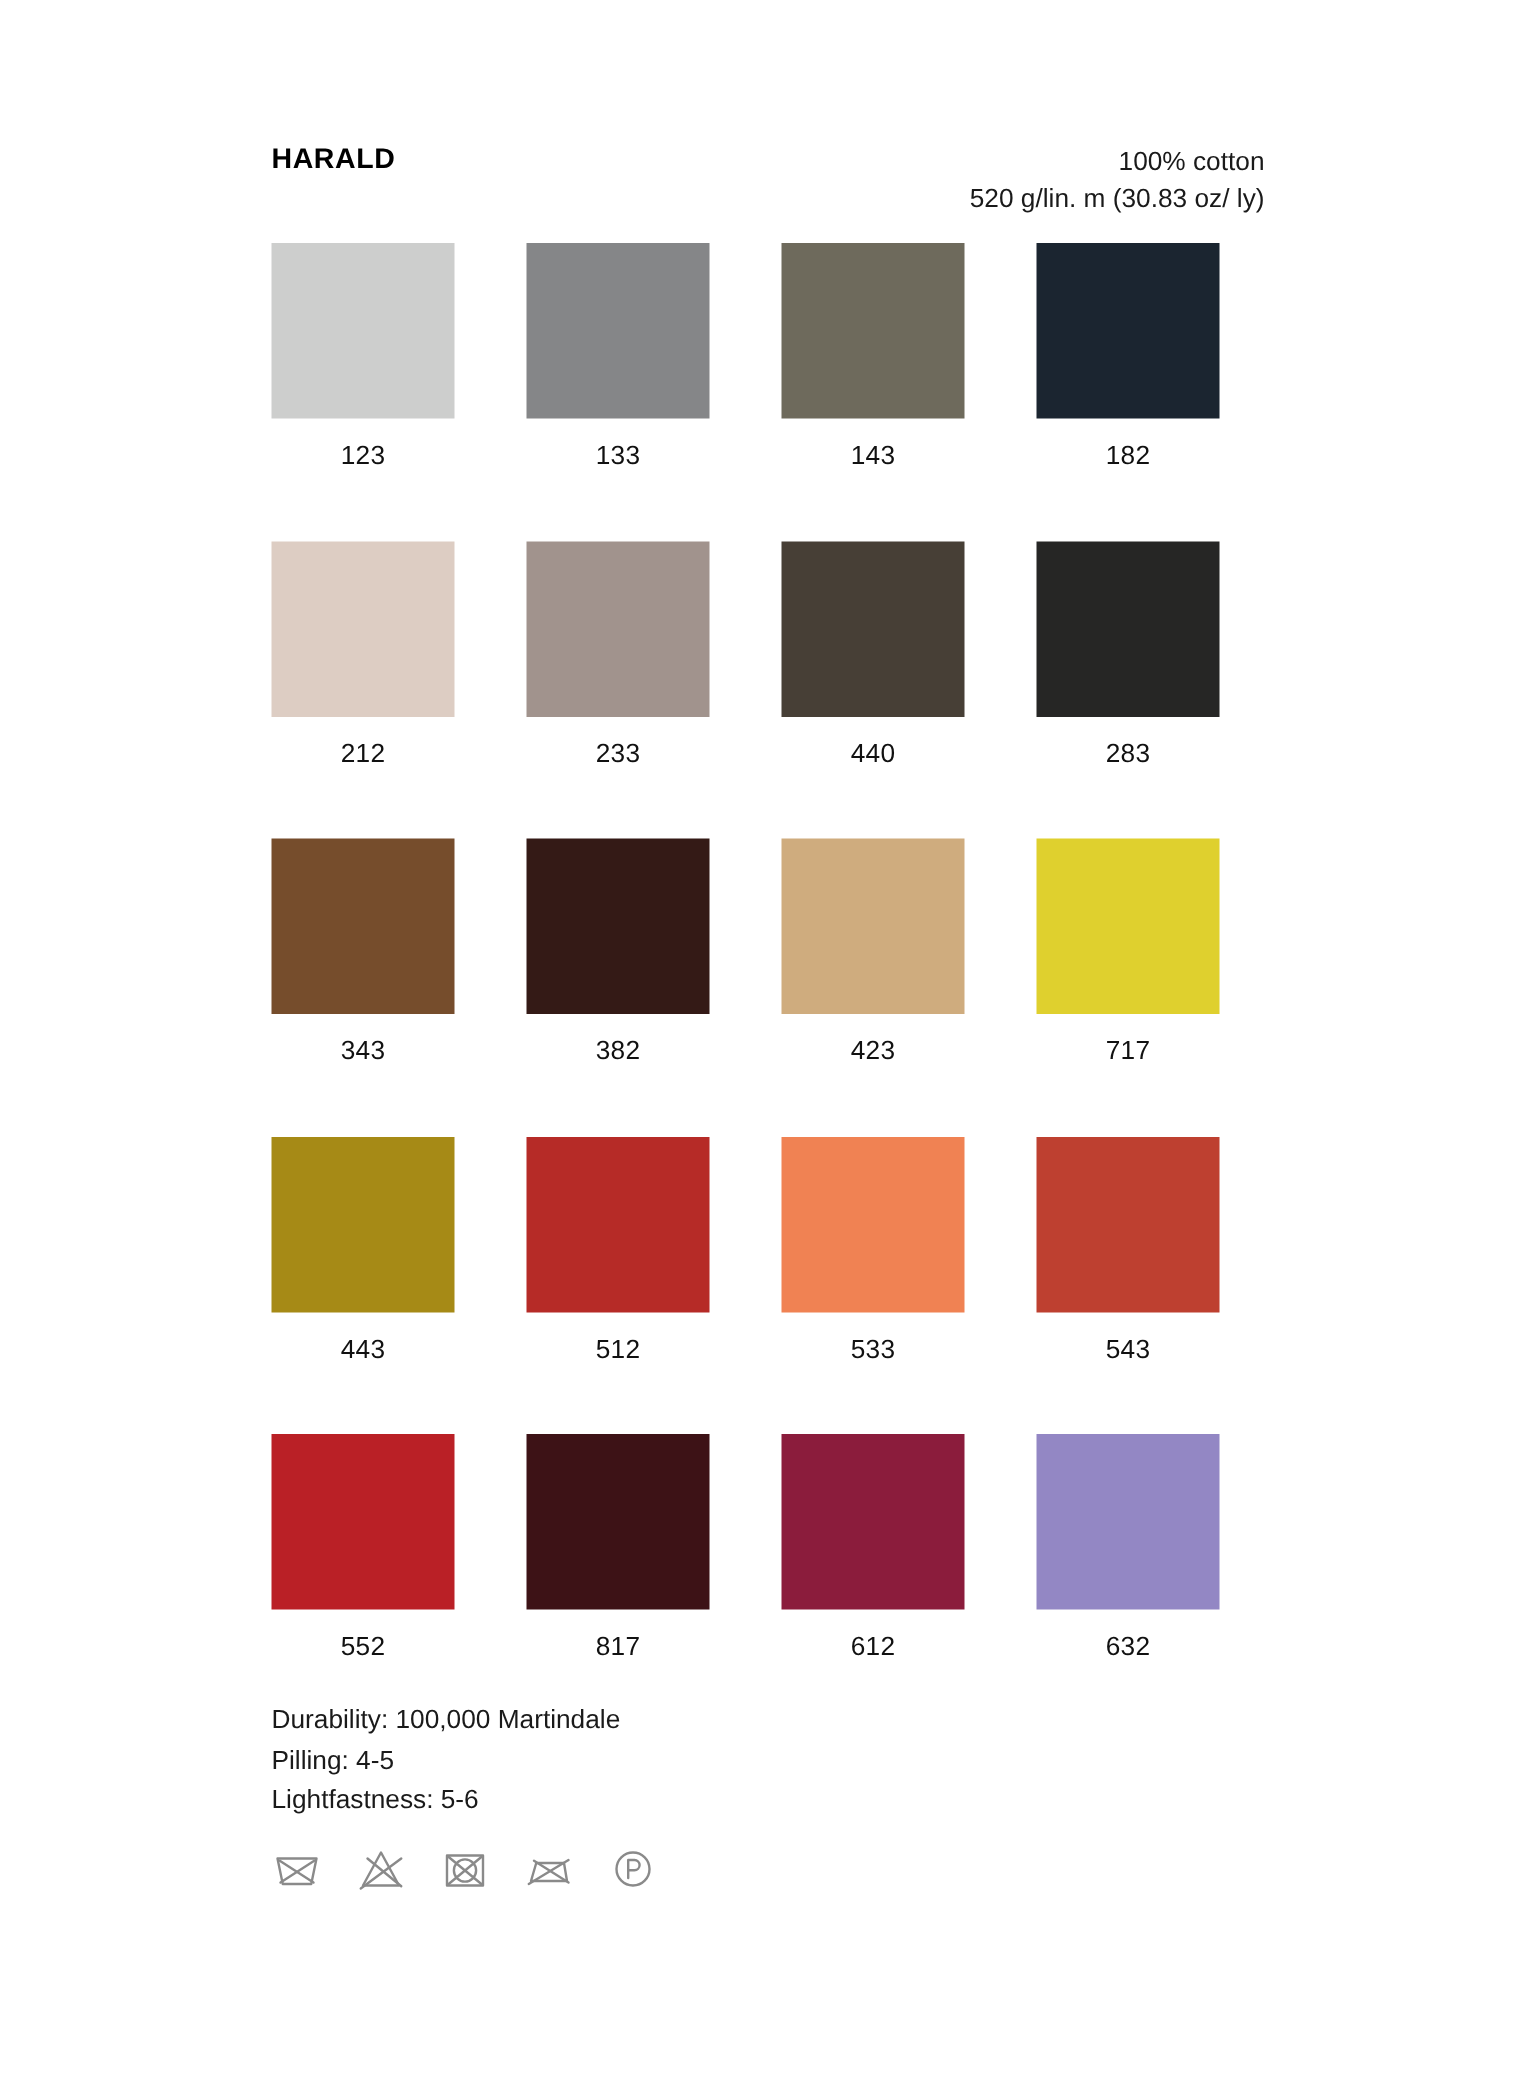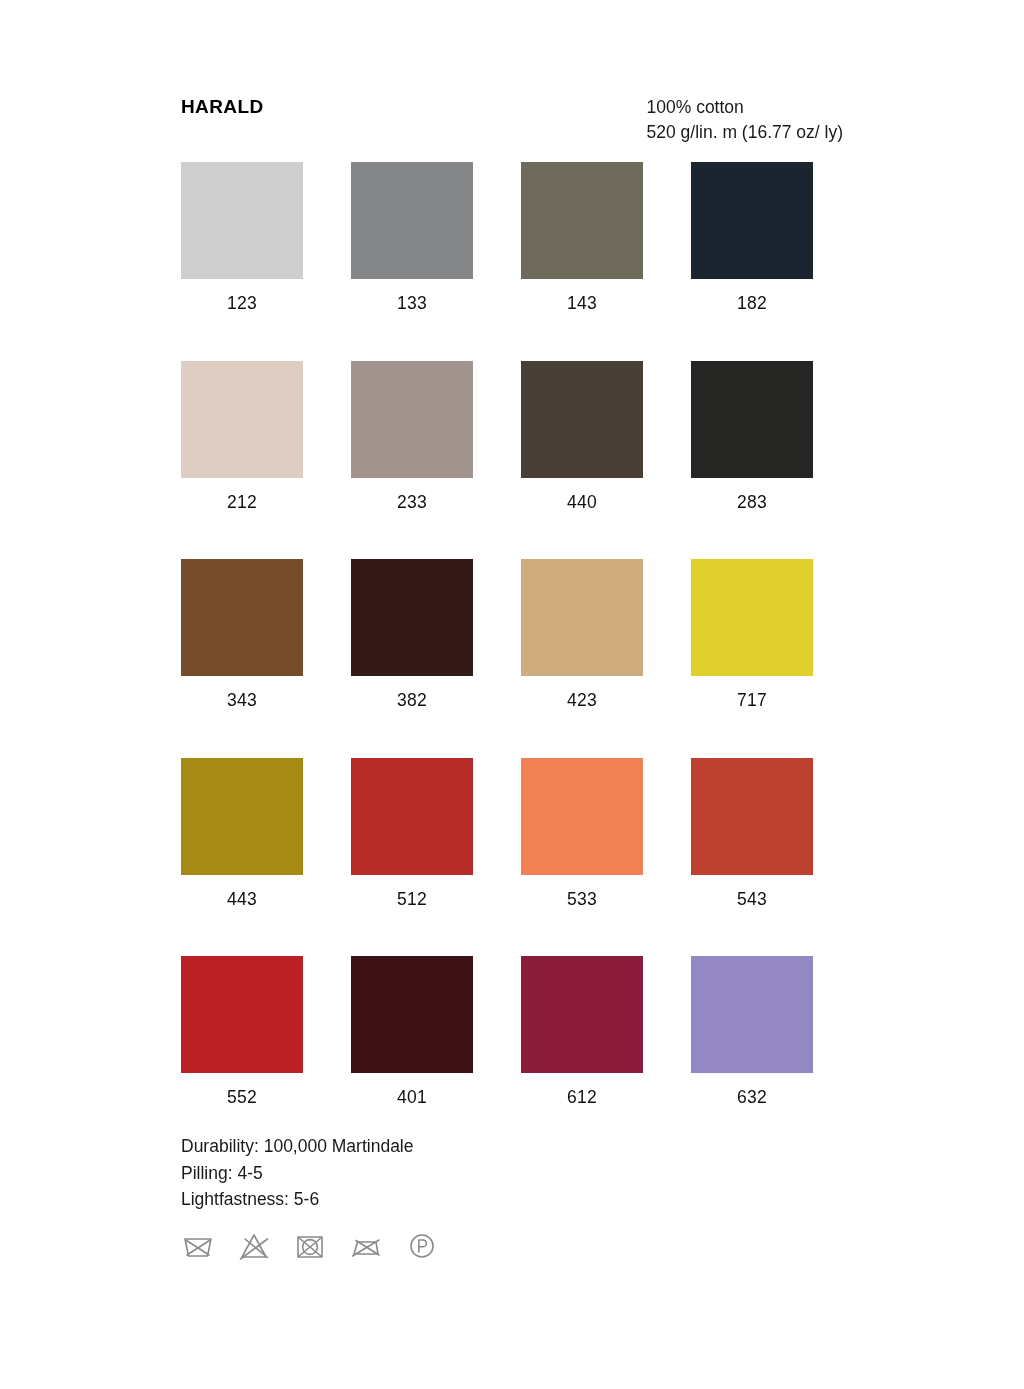--- a/index.html
+++ b/index.html
@@ -34,20 +34,21 @@
   }
   .brand {
     font-size: 19px;
     font-weight: bold;
     letter-spacing: 0.4px;
     color: #000;
     line-height: 1;
     padding-top: 2px;
   }
   .composition {
+    text-align: right;
     font-size: 17.5px;
     line-height: 1.42;
     color: #1a1a1a;
   }
   .composition div { white-space: nowrap; }
 
   
   .grid {
     position: absolute;
     left: 181px;
@@ -107,21 +108,21 @@
 </style>
 </head>
 <body>
 
 <div class="sheet">
 
   <div class="header">
     <div class="brand">HARALD</div>
     <div class="composition">
       <div>100% cotton</div>
-      <div>520 g/lin. m (16.77 oz/ ly)</div>
+      <div>520 g/lin. m (30.83 oz/ ly)</div>
     </div>
   </div>
 
   <div class="grid" id="swatch-grid">
       <div class="swatch-cell">
         <div class="swatch-chip" style="background: rgb(205, 206, 205);"></div>
         <div class="swatch-label">123</div>
       </div>
       <div class="swatch-cell">
         <div class="swatch-chip" style="background: rgb(133, 134, 136);"></div>
@@ -182,21 +183,21 @@
       <div class="swatch-cell">
         <div class="swatch-chip" style="background: rgb(190, 64, 48);"></div>
         <div class="swatch-label">543</div>
       </div>
       <div class="swatch-cell">
         <div class="swatch-chip" style="background: rgb(186, 32, 38);"></div>
         <div class="swatch-label">552</div>
       </div>
       <div class="swatch-cell">
         <div class="swatch-chip" style="background: rgb(61, 18, 22);"></div>
-        <div class="swatch-label">401</div>
+        <div class="swatch-label">817</div>
       </div>
       <div class="swatch-cell">
         <div class="swatch-chip" style="background: rgb(139, 28, 60);"></div>
         <div class="swatch-label">612</div>
       </div>
       <div class="swatch-cell">
         <div class="swatch-chip" style="background: rgb(147, 135, 196);"></div>
         <div class="swatch-label">632</div>
       </div>
     </div>

